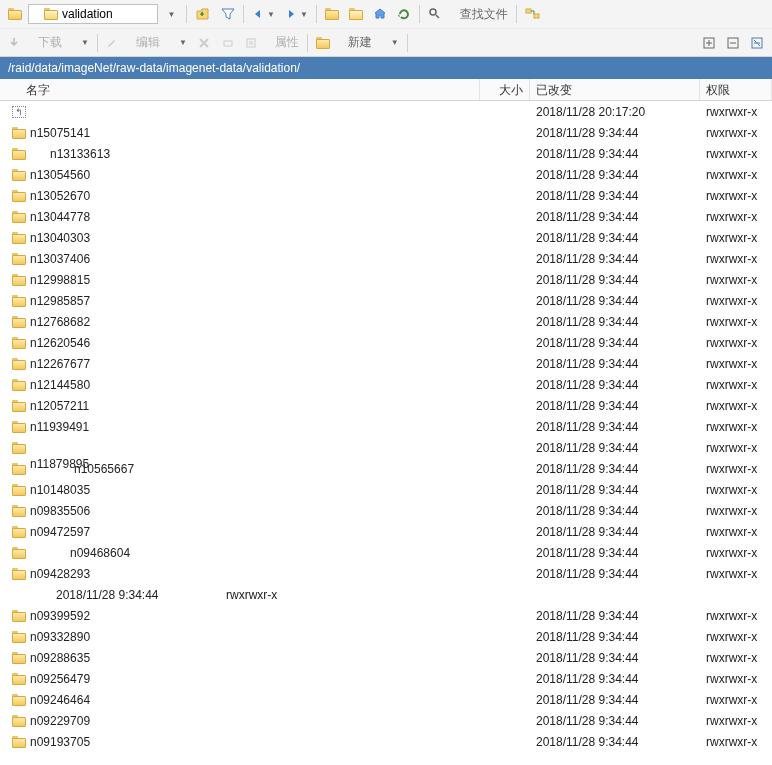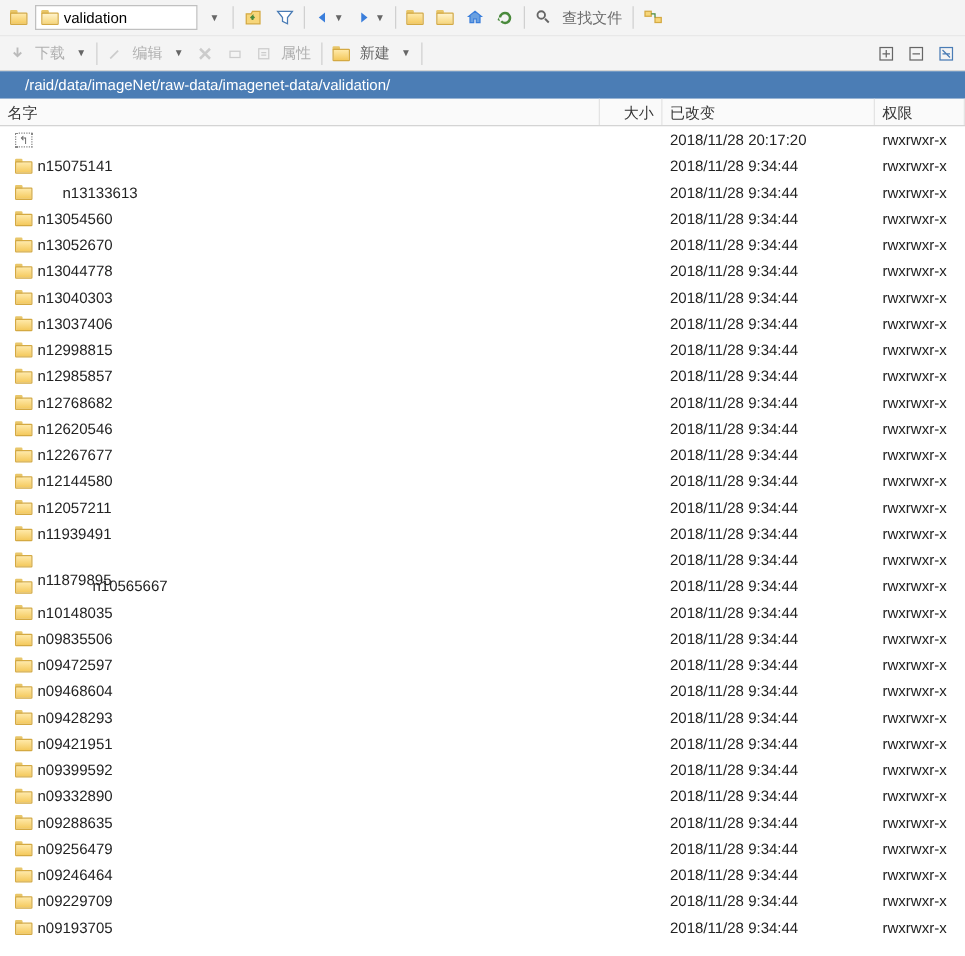--- a/index.html
+++ b/index.html
@@ -1,31 +1,31 @@
 <!DOCTYPE html>
 <html><head>
 <meta charset="utf-8">
 <style>
 * { box-sizing: border-box; margin: 0; padding: 0; }
 body { font-family: "Microsoft YaHei", Tahoma, sans-serif; font-size: 12px; background: #fff; width: 772px; overflow: hidden; }
 .toolbar { background: #f4f4f4; border-bottom: 1px solid #d4d4d4; }
 .toolbar-row { display: flex; align-items: center; height: 28px; padding: 0 4px; gap: 2px; }
 .toolbar-row.second { border-top: 1px solid #e8e8e8; }
-.path-input { background: #fff; border: 1px solid #c0c0c0; height: 20px; width: 130px; padding: 0 4px; font-size: 12px; display: flex; align-items: center; }
+.path-input { background: #fff; border: 1px solid #c0c0c0; height: 20px; width: 130px; padding: 0 15px; font-size: 12px; display: flex; align-items: center; }
 .tb-btn { display: inline-flex; align-items: center; justify-content: center; height: 22px; min-width: 22px; padding: 0 3px; cursor: pointer; border: 1px solid transparent; }
-.tb-btn.text { gap: 8px; color: #6a6a6a; }
+.tb-btn.text { gap: 18px; color: #6a6a6a; }
 .tb-btn.disabled { color: #b0b0b0; cursor: default; }
 .sep { width: 1px; height: 18px; background: #d0d0d0; margin: 0 2px; }
 .drop-caret { font-size: 8px; color: #666; margin-left: 1px; }
 .folder-icon { width: 14px; height: 12px; display: inline-block; position: relative; }
 .folder-icon::before { content: ""; position: absolute; top: 0; left: 0; width: 6px; height: 3px; background: #e8c66a; border-radius: 1px 1px 0 0; }
 .folder-icon::after { content: ""; position: absolute; top: 2px; left: 0; right: 0; bottom: 0; background: linear-gradient(#ffe9a8,#f4c95d); border: 1px solid #d4a942; border-radius: 1px; }
 .folder-icon.open::after { background: linear-gradient(#fff3cc,#f7d67a); }
-.path-bar { background: #4b7db5; color: #fff; padding: 4px 20px; font-size: 12px; }
-.file-header { display: flex; border-bottom: 1px solid #d4d4d4; background: #fafafa; height: 22px; }
+.path-bar { background: #4b7db5; color: #fff; padding: 4px 8px; font-size: 12px; }
+.file-header { display: flex; border-bottom: 1px solid #d4d4d4; background: #fafafa; height: 22px; padding-left: 20px; }
 .col { padding: 3px 6px; border-right: 1px solid #e4e4e4; color: #333; font-size: 12px; }
 .col-name { flex: 1; }
 .col-size { width: 50px; text-align: right; }
 .col-changed { width: 170px; }
 .col-perm { width: 72px; }
 .file-list { }
 .file-row { display: flex; height: 21px; align-items: center; }
 .cell { padding: 2px 6px; font-size: 12px; color: #222; }
 .cell-name { flex: 1; display: flex; align-items: center; gap: 4px; padding-left: 12px; }
 .cell-size { width: 50px; text-align: right; }
@@ -368,40 +368,36 @@
         <span class="folder-icon"></span>
         <span style="visibility: visible;">n09472597</span>
       </div>
       <div class="cell cell-size"></div>
       <div class="cell cell-changed">2018/11/28 9:34:44</div>
       <div class="cell cell-perm">rwxrwxr-x</div>
     </div>
     <div class="file-row">
       <div class="cell cell-name">
         <span class="folder-icon"></span>
-        <span style="visibility: visible;">n09468604</span>
+        <span style="visibility: visible; margin-left: 40px;">n09468604</span>
       </div>
       <div class="cell cell-size"></div>
       <div class="cell cell-changed">2018/11/28 9:34:44</div>
       <div class="cell cell-perm">rwxrwxr-x</div>
     </div>
     <div class="file-row">
       <div class="cell cell-name">
         <span class="folder-icon"></span>
         <span style="visibility: visible;">n09428293</span>
       </div>
       <div class="cell cell-size"></div>
       <div class="cell cell-changed">2018/11/28 9:34:44</div>
       <div class="cell cell-perm">rwxrwxr-x</div>
     </div>
     <div class="file-row">
-      <div class="cell cell-name">
-        <span class="folder-icon"></span>
-        <span style="visibility: visible;">n09421951</span>
-      </div>
       <div class="cell cell-size"></div>
       <div class="cell cell-changed">2018/11/28 9:34:44</div>
       <div class="cell cell-perm">rwxrwxr-x</div>
     </div>
     <div class="file-row">
       <div class="cell cell-name">
         <span class="folder-icon"></span>
         <span style="visibility: visible;">n09399592</span>
       </div>
       <div class="cell cell-size"></div>

